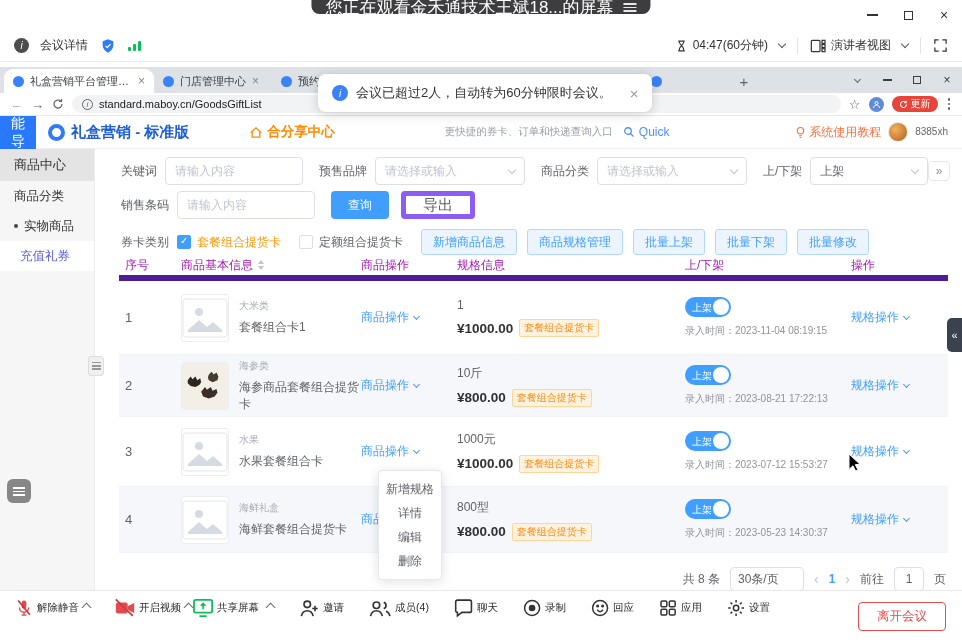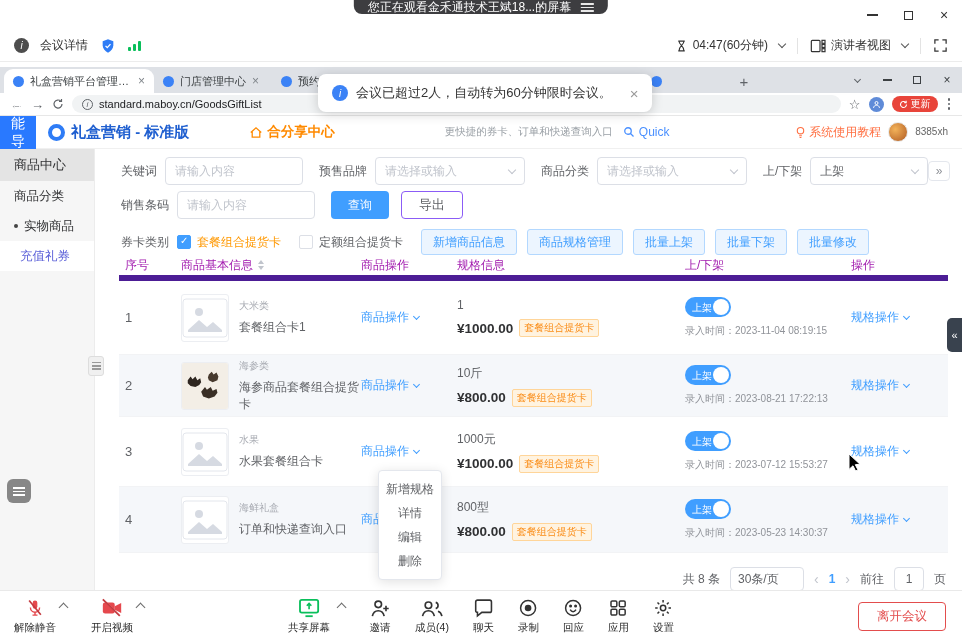--- a/index.html
+++ b/index.html
@@ -2,21 +2,21 @@
 <html><head>
 <meta charset="utf-8">
 <style>
 *{margin:0;padding:0;box-sizing:border-box}
 body{width:962px;height:642px;font-family:"Liberation Sans","DejaVu Sans",sans-serif;color:#303133;background:#fff;overflow:hidden}
 #root{position:relative;width:962px;height:642px;background:#fff;overflow:hidden}
 svg{display:block}
 
 
 .titlebar{position:absolute;top:0;left:0;right:0;height:30px;background:#fff;z-index:25}
-.watch-badge{position:absolute;left:50%;transform:translateX(-50%);top:0;height:14px;background:#3d3d40;color:#fff;border-radius:0 0 8px 8px;display:flex;align-items:center;gap:10px;padding:0 14px;font-size:12px;white-space:nowrap}
+.watch-badge{position:absolute;left:50%;transform:translateX(-50%);top:0;height:14px;background:#3d3d40;color:#fff;border-radius:0 0 8px 8px;display:flex;align-items:center;gap:10px;padding:0 14px;font-size:17px;white-space:nowrap}
 .menu-bars{width:13px;height:9px;background:repeating-linear-gradient(to bottom,#e8e8e8 0 1.6px,transparent 1.6px 3.6px)}
 .win-controls{position:absolute;right:0;top:0;display:flex;height:30px}
 .win-btn{width:36px;height:30px;display:flex;align-items:center;justify-content:center;color:#333;font-size:14px;cursor:pointer}
 .glyph-min{width:11px;height:1.6px;background:#333}
 .glyph-max{width:9px;height:9px;border:1.4px solid #333}
 
 
 .meetbar{position:absolute;top:30px;left:0;right:0;height:32px;background:#fff;border-bottom:1px solid #ececec;display:flex;align-items:center;padding:0 14px;z-index:25;font-size:12px;color:#333}
 .info-dot{width:15px;height:15px;border-radius:50%;background:#4d4d4d;color:#fff;font-size:10px;font-style:italic;display:flex;align-items:center;justify-content:center;margin-right:6px}
 .sig{display:flex;align-items:flex-end;gap:2px;margin-left:12px}
@@ -75,21 +75,21 @@
 
 
 .content{position:absolute;top:33px;left:107px;right:0;bottom:0;background:#fff;font-size:12px}
 .f-label{color:#606266;margin-right:8px;white-space:nowrap}
 .frow{position:absolute;left:14px;display:flex;align-items:center}
 .inp{height:28px;border:1px solid #dcdfe6;border-radius:4px;background:#fff;display:flex;align-items:center;justify-content:space-between;padding:0 9px;color:#c0c4cc;cursor:text}
 .sel{cursor:pointer}
 .sel .cd3{width:6px;height:6px;border-right:1.4px solid #c0c4cc;border-bottom:1.4px solid #c0c4cc;transform:rotate(45deg);margin-top:-3px}
 .sel .val{color:#606266}
 .btn-primary{height:28px;padding:0 17px;background:#409eff;color:#fff;border:none;border-radius:4px;font-size:12px;cursor:pointer;font-family:inherit}
-.btn-plain{height:28px;padding:0 17px;background:#fff;color:#606266;border:1px solid #8b5cf6;border-radius:4px;font-size:13px;cursor:pointer;font-family:Liberation Mono, monospace}
+.btn-plain{height:28px;padding:0 17px;background:#fff;color:#606266;border:5px solid #8b5cf6;border-radius:4px;font-size:15px;cursor:pointer;font-family:Liberation Mono, monospace}
 .collapse-btn{position:absolute;right:12px;top:12px;width:22px;height:20px;border:1px solid #e4e7ed;border-radius:4px;color:#909399;display:flex;align-items:center;justify-content:center;font-size:12px;cursor:pointer;background:#fff}
 .cb{width:14px;height:14px;border:1px solid #dcdfe6;border-radius:2px;background:#fff;margin-right:6px;flex:none;cursor:pointer}
 .cb.checked{background:#409eff;border-color:#409eff;position:relative}
 .cb.checked::after{content:"✓";position:absolute;left:2px;top:-1px;color:#fff;font-size:10px}
 .cbl-orange{color:#ff9800;margin-right:18px}
 .cbl-gray{color:#606266;margin-right:18px}
 .btn-lite{height:26px;padding:0 11px;background:#ecf5ff;border:1px solid #b3d8ff;color:#409eff;border-radius:3px;font-size:12px;cursor:pointer;margin-right:10px;font-family:inherit}
 
 
 .table{position:absolute;left:12px;right:14px;top:106px}
@@ -135,21 +135,21 @@
 .left-float i{width:12px;height:9px;background:repeating-linear-gradient(to bottom,#fff 0 1.6px,transparent 1.6px 3.6px);display:block}
 .side-handle{position:absolute;left:88px;top:356px;width:16px;height:20px;background:#f0f0f0;border:1px solid #ddd;border-radius:3px;display:flex;align-items:center;justify-content:center;z-index:30;cursor:pointer}
 .side-handle i{width:9px;height:8px;background:repeating-linear-gradient(to bottom,#999 0 1.4px,transparent 1.4px 3.2px);display:block}
 .cursor{position:absolute;left:848px;top:453px;z-index:60;pointer-events:none}
 
 
 .bottombar{position:absolute;left:0;right:0;bottom:0;height:52px;background:#fff;border-top:1px solid #e9e9e9;z-index:25}
 .bb-group{position:absolute;top:7px;display:flex;align-items:flex-start;gap:24px}
 .bb-left{left:14px}
 .bb-center{left:50%;transform:translateX(-50%)}
-.bb-item{display:flex;flex-direction:column;align-items:center;gap:3px;cursor:pointer}
+.bb-item{display:flex;align-items:center;gap:3px;cursor:pointer}
 .bb-iconrow{display:flex;align-items:center;gap:3px;height:20px}
 .bb-label{font-size:10.5px;color:#2b2b2b;white-space:nowrap}
 .chev-up{width:7px;height:7px;border-left:1.6px solid #6b6b6b;border-top:1.6px solid #6b6b6b;transform:rotate(45deg);margin-top:6px;cursor:pointer}
 .leave-btn{position:absolute;right:16px;top:11px;height:29px;padding:0 18px;background:#fff;border:1px solid #e34d4d;color:#e34d4d;border-radius:4px;font-size:12.5px;cursor:pointer;font-family:inherit}
 </style>
 </head>
 <body>
 
 <div id="root">
 
@@ -542,21 +542,21 @@
                 <div class="prod">
               <span class="pimg">
                 <svg width="46" height="40" viewBox="0 0 46 40">
                       <rect x="1" y="1" width="44" height="38" rx="3" fill="#fff" stroke="#e3e6ec"></rect>
                       <circle cx="17" cy="14" r="4" fill="#d6dae2"></circle>
                       <path d="M6 32l11-10 8 7 6-5 9 8v2H6z" fill="#d6dae2"></path>
                     </svg>
               </span>
               <div>
                     <div class="pcat">海鲜礼盒</div>
-              <div class="pname">订单和快递查询入口</div>
+              <div class="pname">海鲜套餐组合提货卡</div>
                   </div>
             </div>
               </div>
             <div class="c3"><span class="link">
                   <span>商品操作</span>
                   <span class="cd4"></span>
                 </span></div>
             <div class="c4">
               <div class="spec-name">800型</div>
               <div class="price-row">

